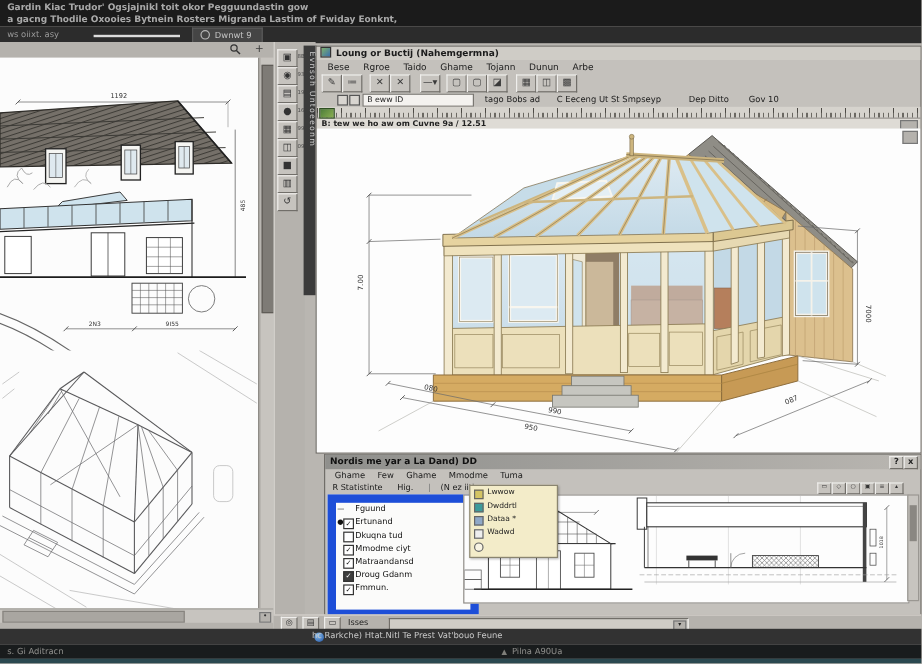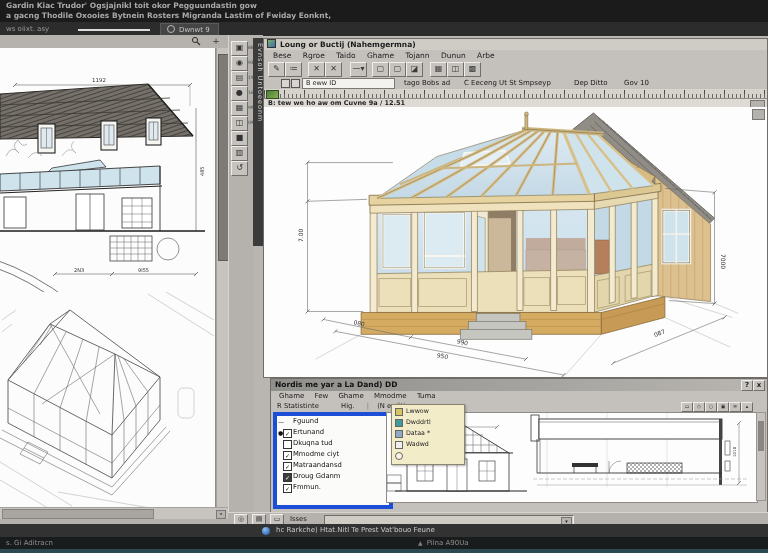--- a/index.html
+++ b/index.html
@@ -68,21 +68,21 @@
   .bw-title{position:absolute;left:0;top:0;width:100%;height:12px;
             background:linear-gradient(90deg,#8f8f8c,#b9b6b1);font-size:7.5px;font-weight:bold;color:#111;line-height:12px;padding-left:4px;box-sizing:border-box;}
   .bw-btn{position:absolute;top:1px;width:10px;height:9px;background:#c6c3be;border:1px solid;
           border-color:#efeeec #716e69 #716e69 #efeeec;font-size:7px;line-height:8px;text-align:center;color:#222;}
   .bw-menu{position:absolute;left:0;top:12px;width:100%;height:10px;font-size:7px;color:#1c1c1c;line-height:10px;}
   .bw-menu span{margin-left:8px;}
   .bw-tools{position:absolute;left:0;top:22px;width:100%;height:11px;font-size:6.8px;color:#1c1c1c;line-height:11px;}
   .bw-mini{position:absolute;top:1px;width:10px;height:8px;background:#c6c3be;border:1px solid;
            border-color:#efeeec #716e69 #716e69 #efeeec;font-size:5px;line-height:7px;text-align:center;color:#333;}
   .bw-tree{position:absolute;left:2px;top:33px;width:112px;height:89px;background:#fbfbfa;
-           border:4px solid #1d4ed8;font-size:6.8px;color:#111;overflow:hidden;}
+           border:7px solid #1d4ed8;font-size:6.8px;color:#111;overflow:hidden;}
   .trow{position:relative;height:11px;line-height:11px;padding-left:16px;white-space:nowrap;}
   .cbx{position:absolute;left:6px;top:2px;width:7px;height:7px;border:1px solid #333;background:#fff;
        font-size:6px;line-height:7px;text-align:center;color:#111;}
   .cbx.dark{background:#3e3e3e;color:#fff;}
   .lead{position:absolute;left:1px;top:0;font-size:6px;}
   .bw-draw{position:absolute;left:115px;top:33px;width:370px;height:89px;background:#fdfdfd;border:1px solid #8f8c87;overflow:hidden;}
   .bw-vscroll{position:absolute;right:1px;top:33px;width:10px;height:89px;background:#c7c4bf;border:1px solid #9a9792;box-sizing:border-box;}
   .bw-vscroll .thumb{position:absolute;left:1px;top:8px;width:6px;height:30px;background:#8a8782;}
   .popup{position:absolute;left:120px;top:25px;width:72px;height:59px;background:#f3ecc9;border:1px solid #8a8570;
          box-shadow:1px 1px 2px rgba(0,0,0,.3);font-size:6.3px;color:#222;z-index:5;}
@@ -98,21 +98,21 @@
   .as-btn{position:absolute;top:1px;width:12px;height:9px;background:#c6c3be;border:1px solid;
           border-color:#efeeec #716e69 #716e69 #efeeec;font-size:7px;line-height:8px;text-align:center;color:#333;}
   .as-lbl{position:absolute;left:62px;top:2px;font-size:6.8px;color:#1c1c1c;}
   .combo{position:absolute;left:96px;top:1.5px;width:248px;height:9px;background:#cfccc6;
          border:1px solid;border-color:#716e69 #efeeec #efeeec #716e69;}
   .combo .arrow{position:absolute;right:1px;top:1px;width:9px;height:7px;background:#b5b2ad;border:1px solid #777;
          font-size:5px;line-height:6px;text-align:center;color:#222;}
   .statusline{left:0;top:524px;width:768px;height:13px;background:#323232;color:#c9c9c9;font-size:7px;line-height:13px;}
   .statusline .orb{position:absolute;left:262px;top:3px;width:8px;height:8px;border-radius:50%;
         background:radial-gradient(circle at 35% 30%,#8cc0f0,#1c4f9e);}
-  .statusline .txt{position:absolute;left:276px;top:0;}
+  .statusline .txt{position:absolute;left:260px;top:0;}
   .bottombar{left:0;top:537px;width:768px;height:12px;background:#191c1d;color:#8f8f8c;font-size:7px;line-height:12px;}
   .bottombar .left{position:absolute;left:6px;}
   .bottombar .center{position:absolute;left:418px;}
   .bottombar .warn{color:#7f7f7a;margin-right:4px;font-size:6px;}
   .tealstrip{left:0;top:549px;width:768px;height:4px;background:#2b4950;}
   svg text{font-family:"DejaVu Sans","Liberation Sans",sans-serif;}
 </style>
 </head>
 <body>
 
@@ -575,21 +575,21 @@
   </div>
   <div class="bw-menu">
     <span>Ghame</span>
     <span>Few</span>
     <span>Ghame</span>
     <span>Mmodme</span>
     <span>Tuma</span>
   </div>
   <div class="bw-tools">
     <span style="margin-left:6px">R Statistinte</span>
-    <span style="margin-left:20px">Hig.</span>
+    <span style="margin-left:10px">Hig.</span>
     <span style="margin-left:10px;color:#777">|</span>
     <span style="margin-left:6px">(N ez iitim</span>
     <span class="bw-mini" style="right:74px">▭</span>
     <span class="bw-mini" style="right:62px">◇</span>
     <span class="bw-mini" style="right:50px">○</span>
     <span class="bw-mini" style="right:38px">▣</span>
     <span class="bw-mini" style="right:26px">≡</span>
     <span class="bw-mini" style="right:14px">▴</span>
   </div>
   <div class="bw-tree">

